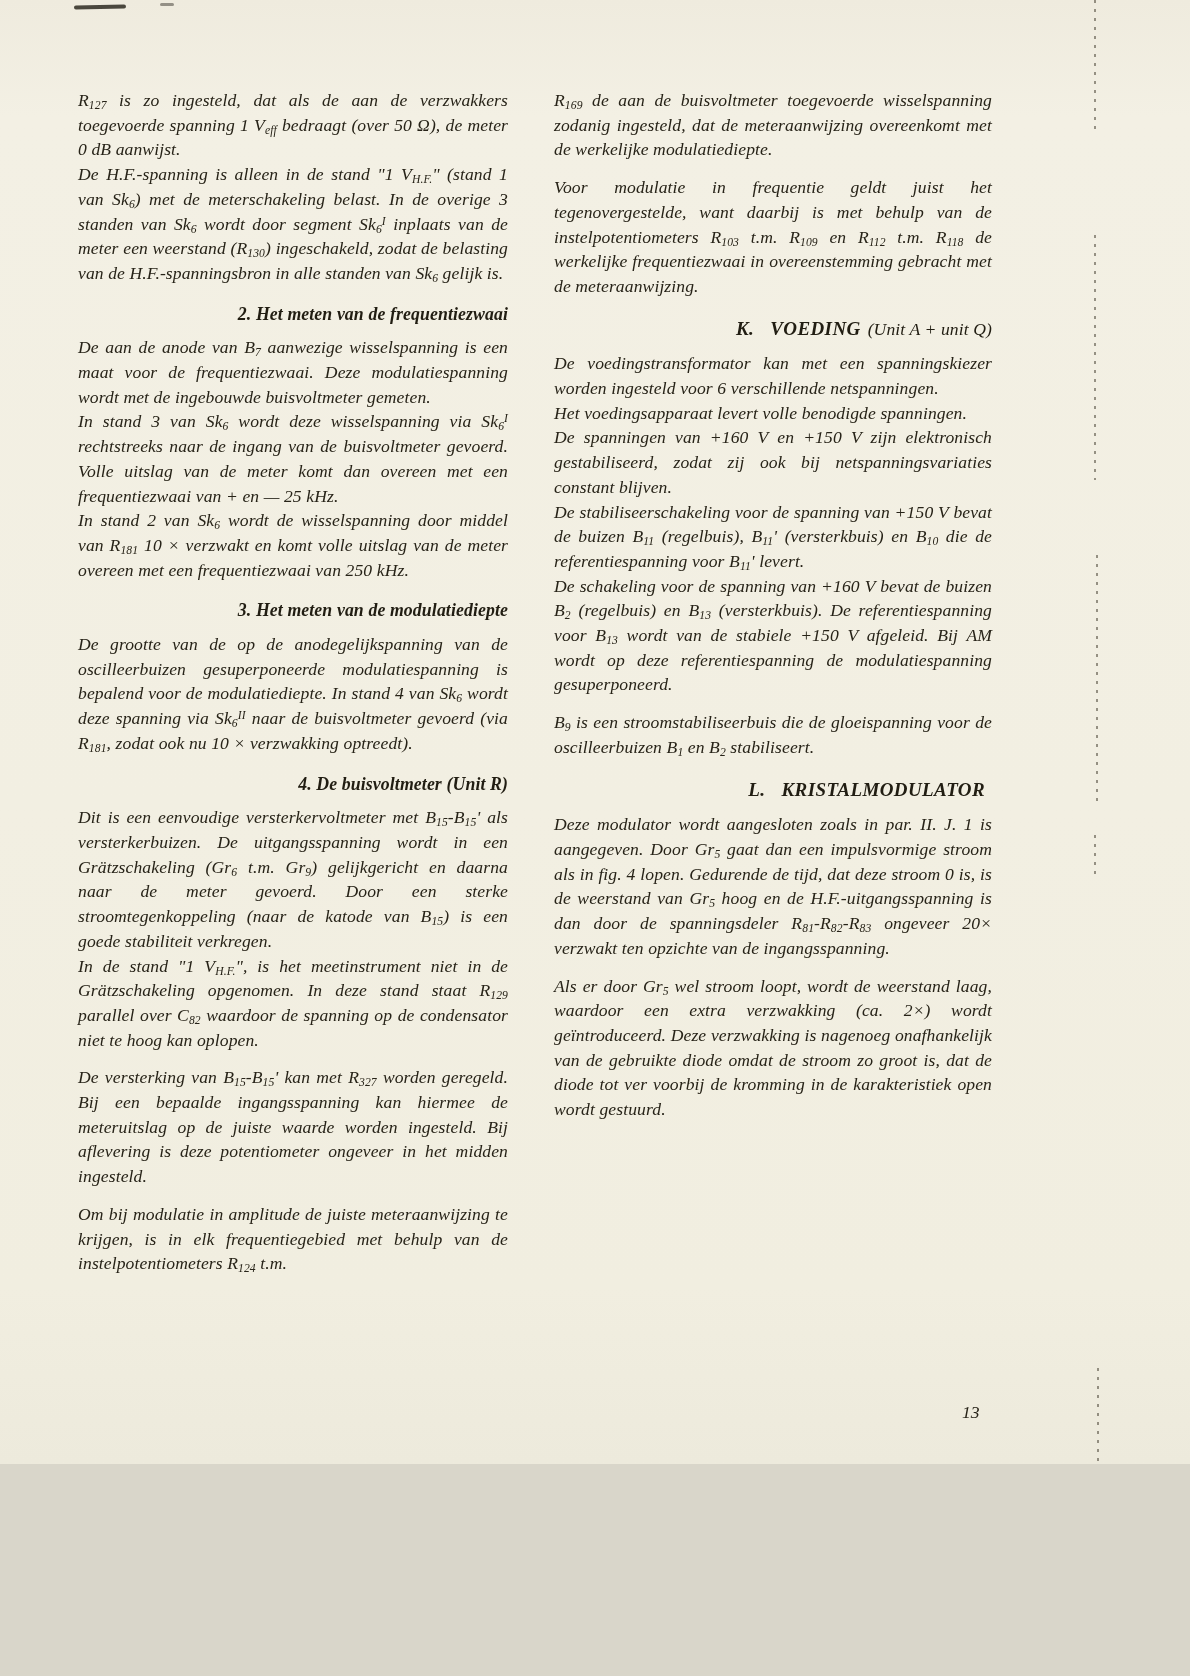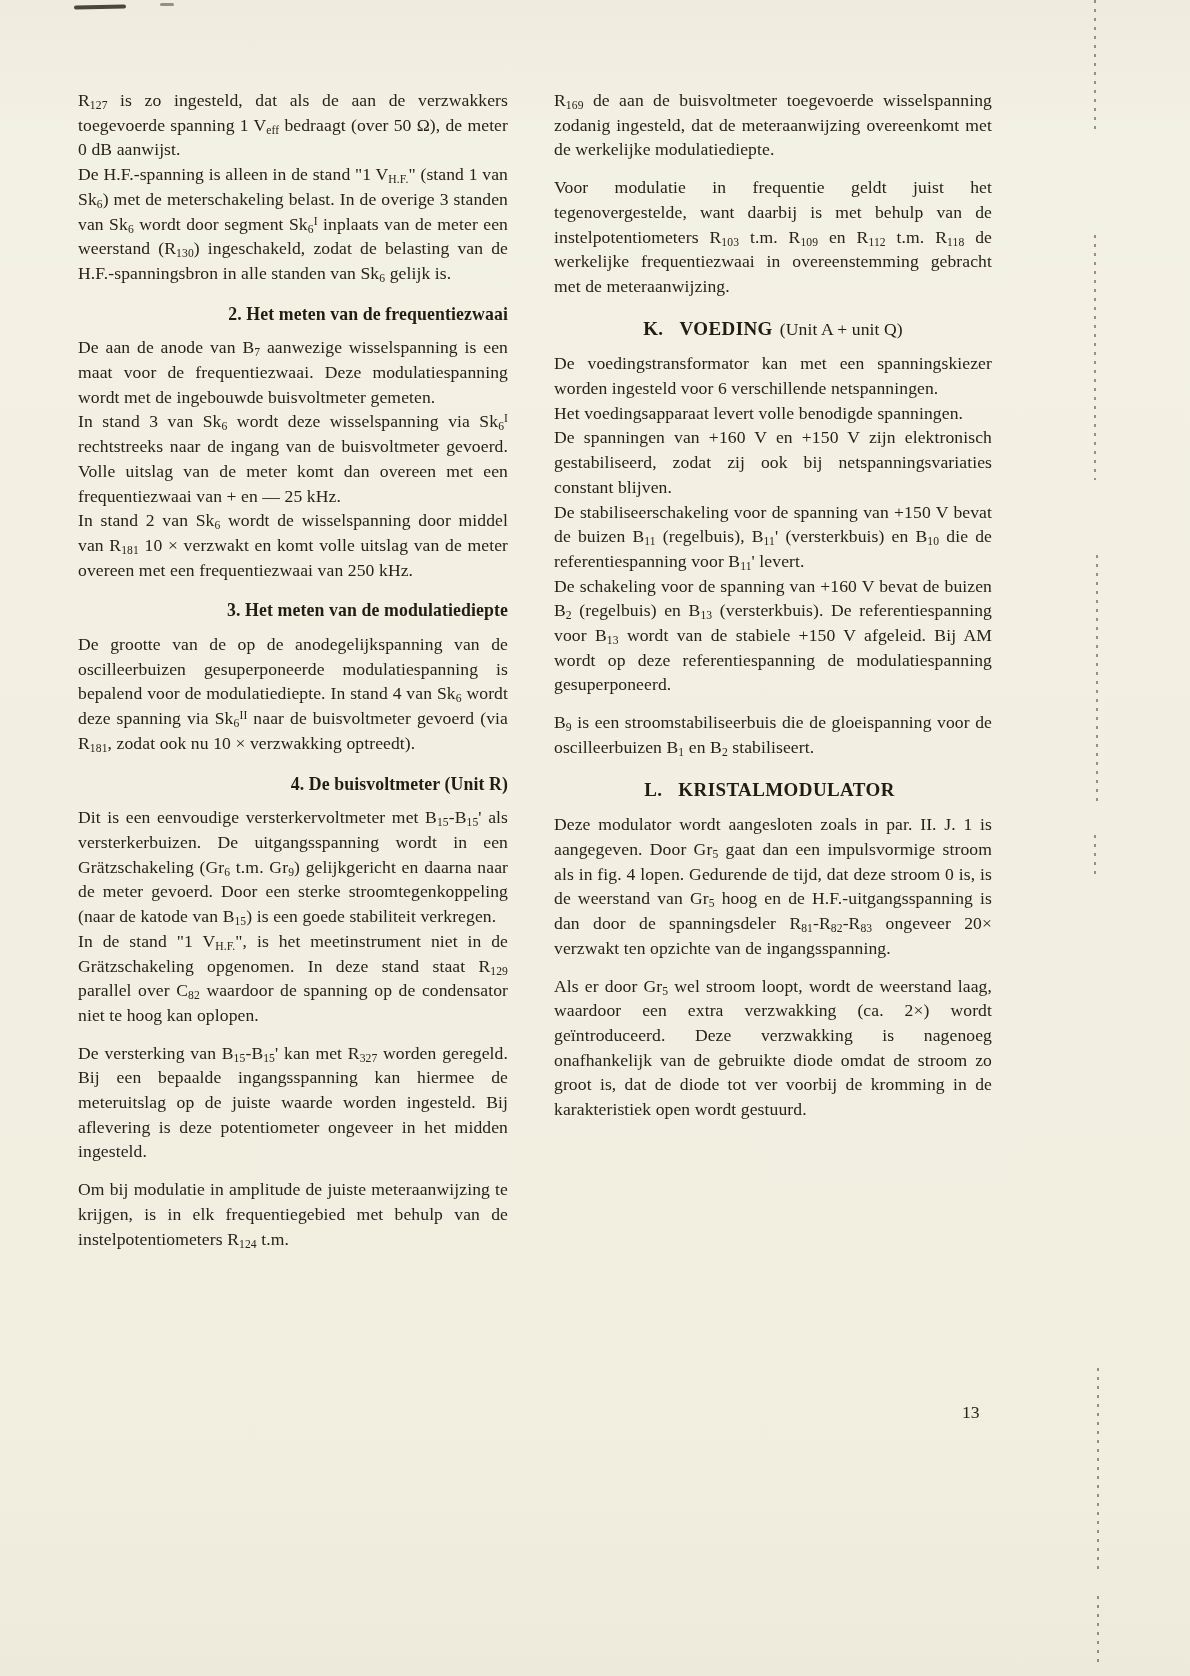--- a/index.html
+++ b/index.html
@@ -1,24 +1,25 @@
 <!DOCTYPE html>
 <html lang="nl"><head>
 <meta charset="utf-8">
 <style>
   * { box-sizing: border-box; }
   html, body { margin: 0; padding: 0; background: #d9d6ca; }
   .page {
     position: relative;
     width: 1190px;
-    height: 1676px;
+    height: 1464px;
     background: linear-gradient(180deg, #efebde 0%, #f3f0e4 8%, #f2efe2 55%, #f1eee0 88%, #edeadc 100%);
     color: #272318;
     font-family: "Liberation Serif", "DejaVu Serif", serif;
     overflow: hidden;
+    font-style: italic;
   }
   .col {
     position: absolute;
     top: 88px;
     font-size: 17.6px;
     line-height: 24.7px;
     text-align: justify;
     letter-spacing: 0.1px;
   }
   .col-left  { left: 78px;  width: 430px; }
@@ -29,21 +30,21 @@
     font-size: 17.8px;
     font-weight: 700;
     margin: 16px 0 9px 0;
     text-align: right;
     color: #211d12;
   }
   h2.majorhead {
     font-size: 19px;
     font-weight: 700;
     margin: 18px 0 10px 0;
-    text-align: center;
+    text-align: right;
     letter-spacing: 0.4px;
     color: #211d12;
   }
   h2.majorhead .head-prefix { margin-right: 16px; }
   h2.majorhead .head-suffix { font-weight: 400; font-size: 17.6px; letter-spacing: 0.1px; margin-left: 7px; }
   sub { font-size: 66%; line-height: 0; vertical-align: -0.25em; }
   sup { font-size: 66%; line-height: 0; vertical-align: 0.45em; }
   .pageno {
     position: absolute;
     left: 962px;

